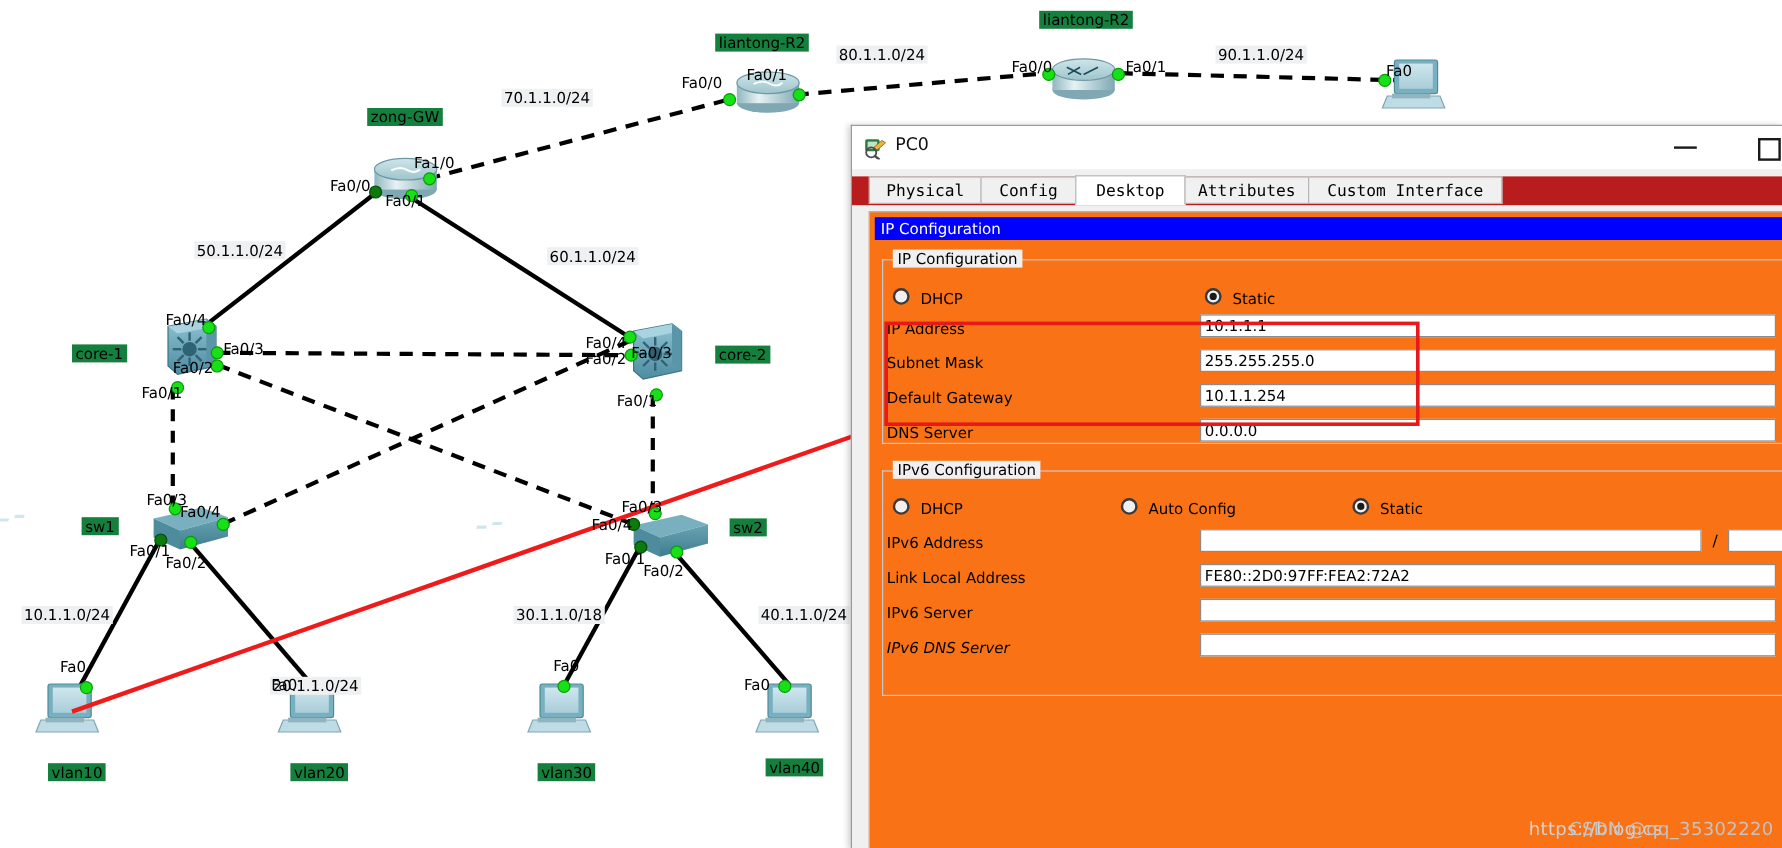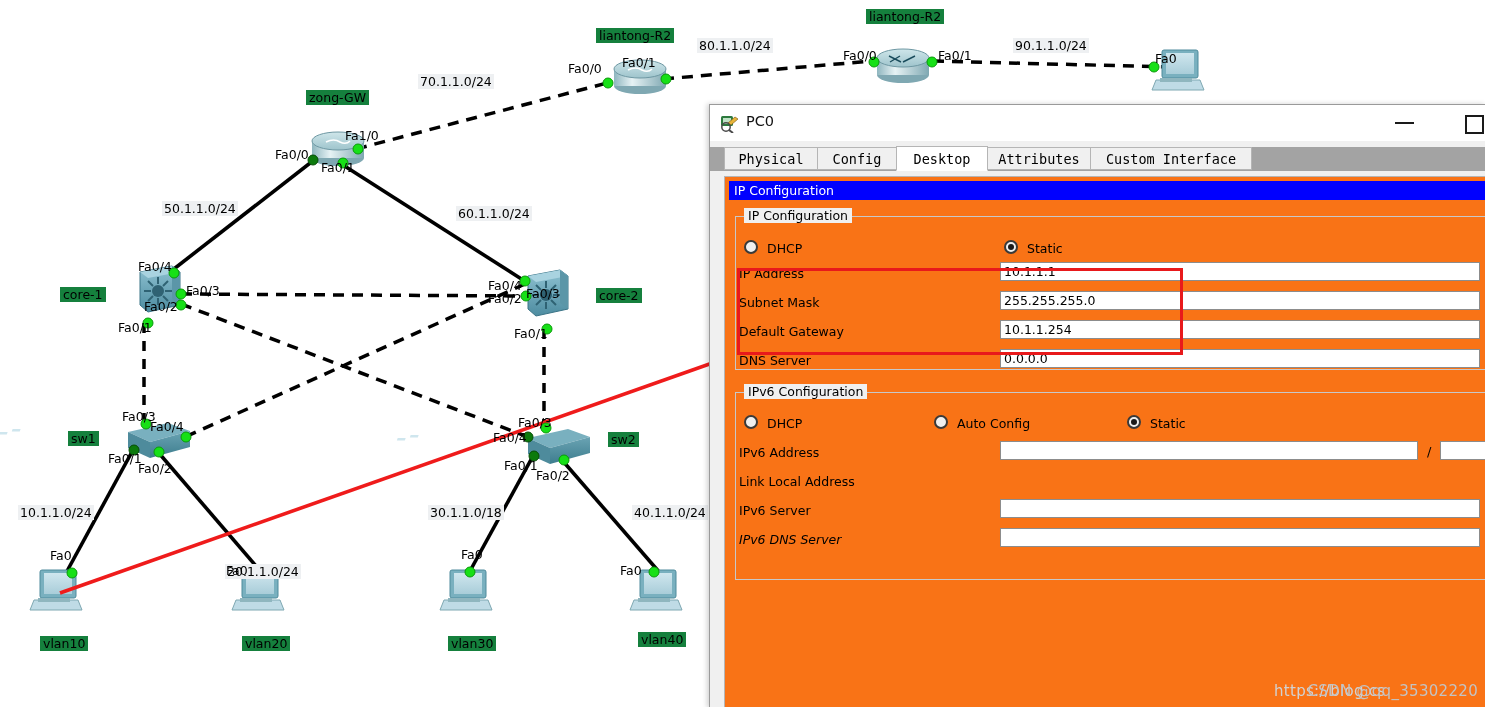--- a/index.html
+++ b/index.html
@@ -33,21 +33,21 @@
   }
   #titlebar{height:36px;background:#ffffff;position:relative;}
   #title-icon{position:absolute;left:10px;top:9px;width:20px;height:19px;}
   #title-text{position:absolute;left:36px;top:8px;font-size:14.5px;color:#111;}
   .winbtn{position:absolute;top:0;width:44px;height:36px;cursor:default;}
   #btn-min{left:674px;}
   #btn-max{left:742px;}
   #btn-min .glyph{position:absolute;left:11px;top:17px;width:19px;height:2px;background:#1a1a1a;}
   #btn-max .glyph{position:absolute;left:13px;top:10px;width:15px;height:15px;border:2px solid #1a1a1a;}
 
-  #tabstrip{height:24px;position:relative;background:#a3a3a3;margin-top:6px;}
+  #tabstrip{height:24px;position:relative;background:#b91c1c;margin-top:6px;}
   .tab{
     position:absolute;top:0;height:23px;box-sizing:border-box;
     font-family:"DejaVu Sans Mono","Liberation Mono",monospace;
     font-size:13.5px;color:#000;background:#f0f0f0;
     border:1px solid #b5b5b5;border-bottom:1px solid #b5b5b5;
     display:flex;align-items:center;justify-content:center;cursor:default;
   }
   .tab.active{background:#ffffff;border-bottom:1px solid #ffffff;font-weight:normal;}
 
   #panel{
@@ -411,20 +411,21 @@
         <div class="dot"></div>
       </div>
       <div class="radio-label" style="left:414px;top:23px;">Static</div>
 
       <div class="frow" style="left:3px;top:52px;">IPv6 Address</div>
       <input class="field" style="left: 264px; top: 48px; width: 418px;" value="">
       <div class="frow" style="left:691px;top:51px;font-size:13px;">/</div>
       <input class="field" style="left: 704px; top: 48px; width: 60px;" value="">
 
       <div class="frow" style="left:3px;top:81px;">Link Local Address</div>
+      <input class="field" style="left: 264px; top: 77px; width: 480px;" value="FE80::2D0:97FF:FEA2:72A2">
 
       <div class="frow" style="left:3px;top:110px;">IPv6 Server</div>
       <input class="field" style="left: 264px; top: 106px; width: 480px;" value="">
 
       <div class="frow" style="left:3px;top:139px;font-style:italic;">IPv6 DNS Server</div>
       <input class="field" style="left: 264px; top: 135px; width: 480px;" value="">
     </div>
   </div>
 
   <div id="watermark">

